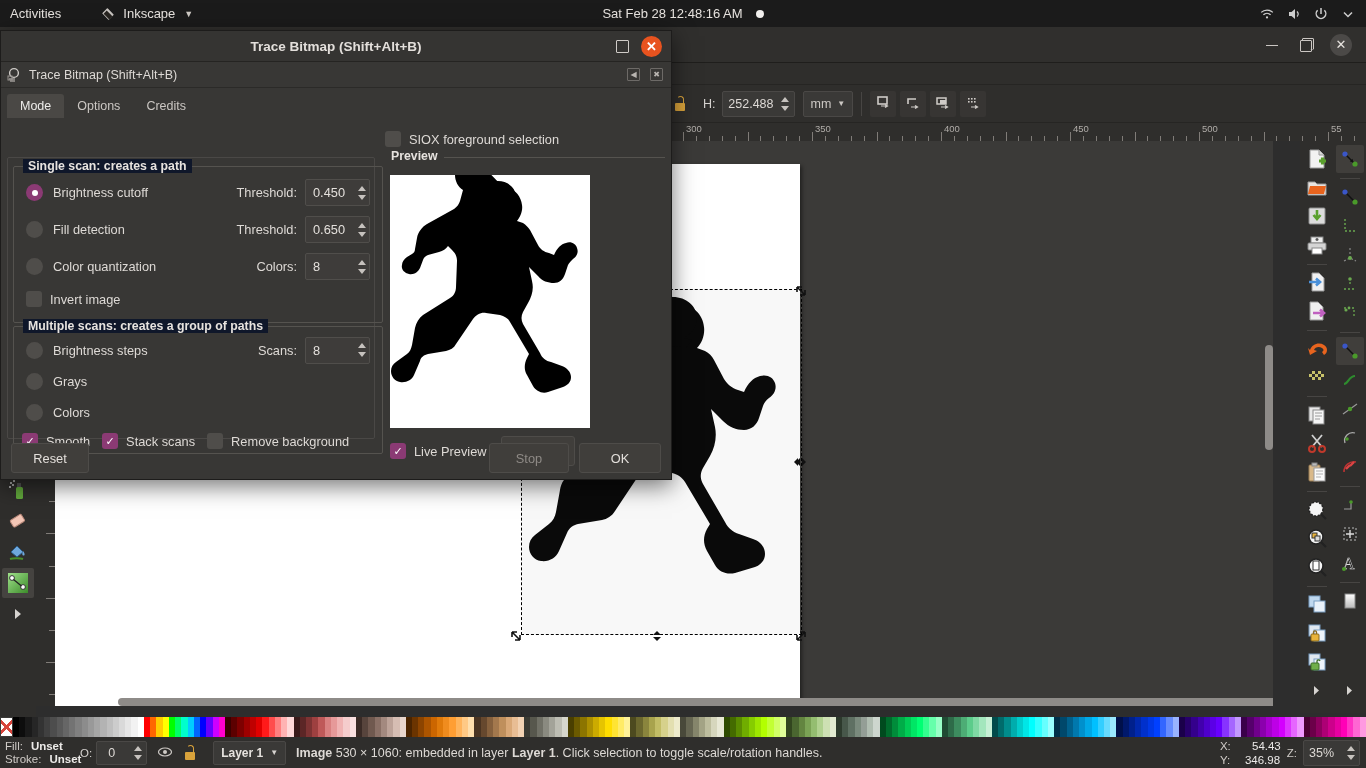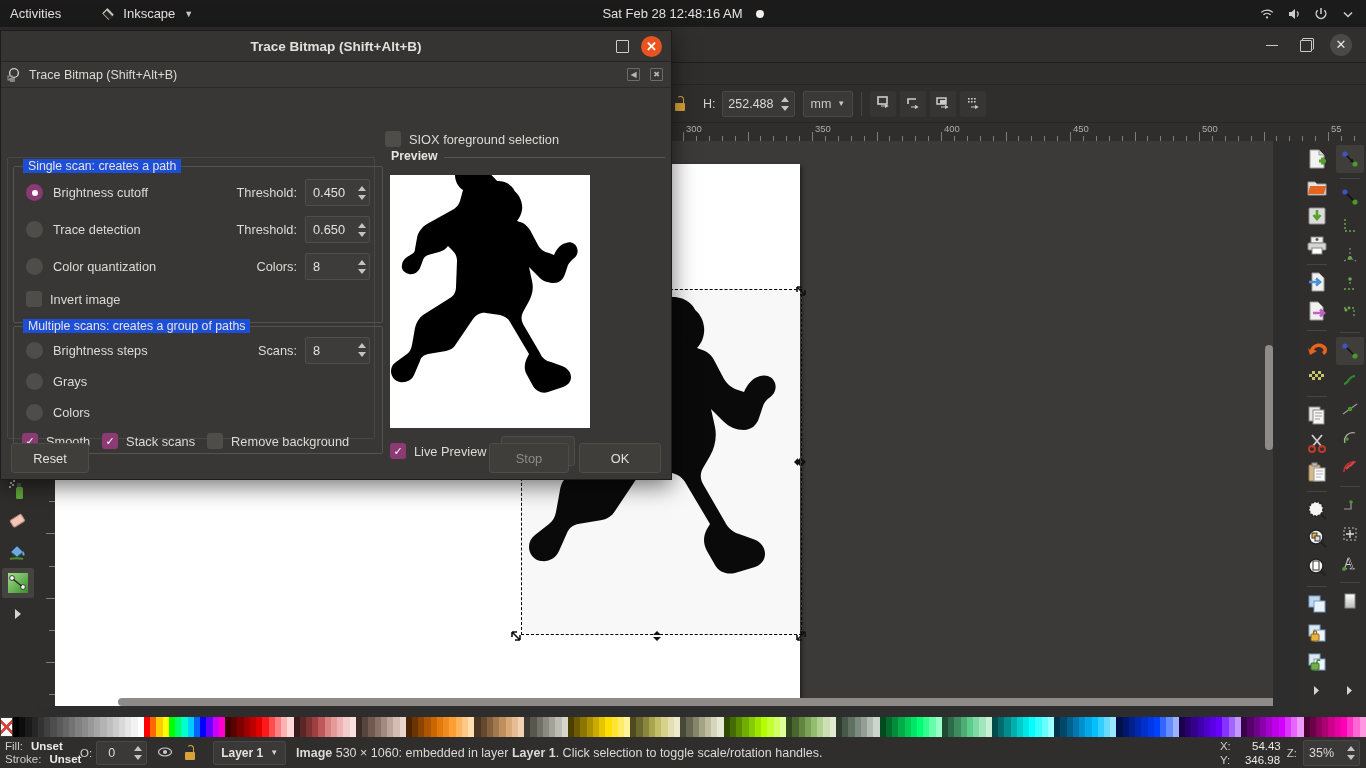--- a/index.html
+++ b/index.html
@@ -217,21 +217,21 @@
   .minibtn { width:13px;height:13px;border:1px solid #6d6a67; display:flex;align-items:center;justify-content:center;
              font-size:8px; color:#b9b5b1; border-radius:1px;}
 
   .tabs { display:flex; height:28px; margin:2px 0 0 6px; align-items:flex-end; }
   .tab { padding:5px 13px 5px; font-size:12.5px; color:#cbc7c3; border-radius:3px 3px 0 0;}
   .tab.active { background:#4a4845; color:#ecebe9; }
 
   .panel { position:absolute; left:6px; top:126px; width:368px; bottom:40px;
            border:1px solid #4a4846; border-radius:2px; background:#383735;}
   .group { position:absolute; left:8px; width:370px; }
-  .grp-title { font-size:12.3px; font-weight:normal; color:#e7e3df; background:#1d4ed8; padding:0 5px;
+  .grp-title { font-size:12.3px; font-weight:bold; color:#e7e3df; background:#0f172a; padding:0 5px;
                position:absolute; left:9px; top:-8px; white-space:nowrap; z-index:2;}
   .grp-box { position:relative; border:1px solid #55534f; border-top-color:#55534f; border-radius:2px;}
 
   .row { display:flex; align-items:center; height:37px; }
   .radio {
     width:17px;height:17px;border-radius:50%;background:#4f4d4a; margin:0 10px 0 12px;
     display:flex;align-items:center;justify-content:center; flex:0 0 auto;
   }
   .radio.on { background:#8b3a74; }
   .radio.on::after { content:''; width:6px;height:6px;border-radius:50%;background:#fff;}
@@ -1185,20 +1185,25 @@
             <rect x="1" y="9" width="4" height="4" fill="none" stroke="#9a9692"></rect>
           </svg>
       </span>
       <span class="dlg-subtitle">Trace Bitmap (Shift+Alt+B)</span>
       <span class="dlg-subbtns">
         <span class="minibtn">◀</span>
         <span class="minibtn">✖</span>
       </span>
     </div>
 
+    <div class="tabs">
+      <div class="tab active">Mode</div>
+      <div class="tab">Options</div>
+      <div class="tab">Credits</div>
+    </div>
 
     <div style="position:absolute; left:384px; top:100px; display:flex; align-items:center;">
       <span class="cbx" style="margin-left:0"></span>
       <span class="lbl">SIOX foreground selection</span>
     </div>
 
     <div class="panel">
 
       <div class="group" style="left:5px; top:8px;">
         <div class="grp-box" style="height:157px">
@@ -1212,21 +1217,21 @@
               <span class="nv">0.450</span>
               <span class="sa">
                   <i class="arr-up"></i>
                   <i class="arr-dn"></i>
                 </span>
             </span>
           </div>
 
           <div class="row">
             <span class="radio"></span>
-            <span class="lbl">Trace detection</span>
+            <span class="lbl">Fill detection</span>
             <span class="field-lbl" style="margin-left:auto">Threshold:</span>
             <span class="numbox" style="margin-right:12px">
               <span class="nv">0.650</span>
               <span class="sa">
                   <i class="arr-up"></i>
                   <i class="arr-dn"></i>
                 </span>
             </span>
           </div>
 

